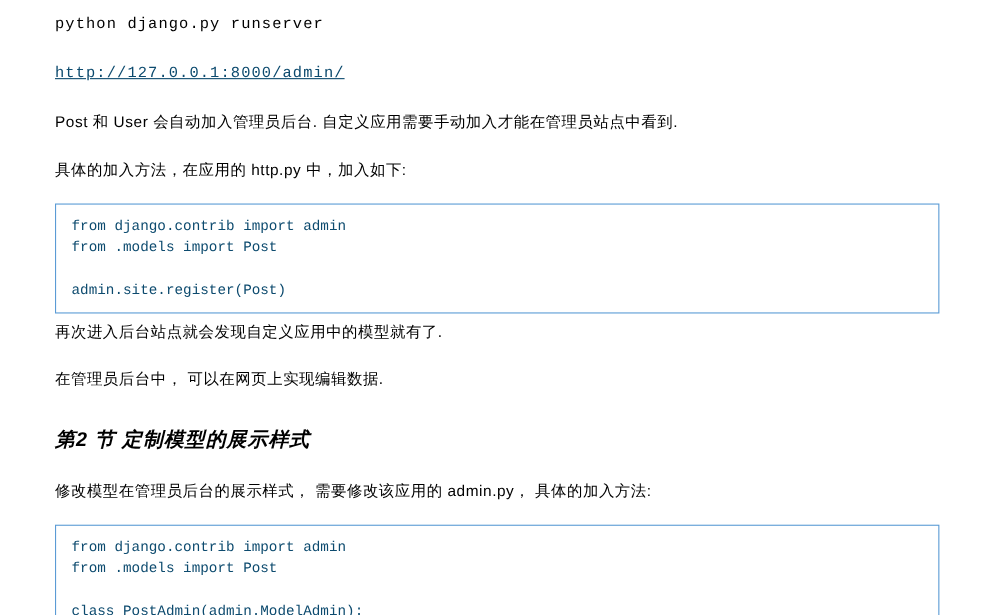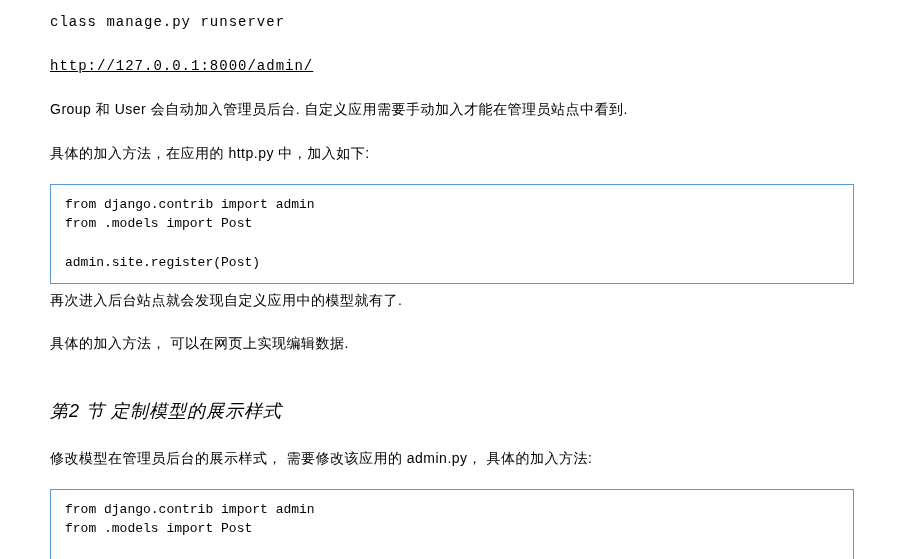--- a/index.html
+++ b/index.html
@@ -15,74 +15,74 @@
       padding: 10px 50px;
       background: #fff;
     }
     .command {
       font-family: "Courier New", Consolas, monospace;
       font-size: 14px;
       letter-spacing: 1px;
       margin-bottom: 18px;
     }
     .link {
-      color: #000000;
+      color: #0c4a6e;
       text-decoration: underline;
       font-family: "Courier New", Consolas, monospace;
       letter-spacing: 1px;
       cursor: pointer;
     }
     .para {
       margin: 18px 0;
       letter-spacing: 0.5px;
     }
     .codebox {
       border: 1px solid #5b9bd5;
       padding: 10px 14px;
       font-family: "Courier New", Consolas, monospace;
       font-size: 13px;
       white-space: pre;
       margin-top: 8px;
-      color: #000000;
+      color: #0c4a6e;
       line-height: 1.5;
     }
     .after-code {
       margin-top: 4px;
       letter-spacing: 0.5px;
     }
     .section-title {
-      font-weight: normal;
+      font-weight: bold;
       font-style: italic;
       font-size: 18px;
-      margin-top: 39px;
+      margin-top: 26px;
       margin-bottom: 14px;
       letter-spacing: 1px;
     }
   </style>
 </head>
 <body>
 
-<div class="command">class manage.py runserver</div>
+<div class="command">python django.py runserver</div>
 
 <div class="para">
   <a class="link">http://127.0.0.1:8000/admin/</a>
 </div>
 
-<div class="para">Group 和 User 会自动加入管理员后台. 自定义应用需要手动加入才能在管理员站点中看到.</div>
+<div class="para">Post 和 User 会自动加入管理员后台. 自定义应用需要手动加入才能在管理员站点中看到.</div>
 
 <div class="para">具体的加入方法，在应用的 http.py 中，加入如下:</div>
 
 <div class="codebox">from django.contrib import admin
 from .models import Post
 
 admin.site.register(Post)</div>
 
 <div class="after-code">再次进入后台站点就会发现自定义应用中的模型就有了.</div>
 
-<div class="para">具体的加入方法， 可以在网页上实现编辑数据.</div>
+<div class="para">在管理员后台中， 可以在网页上实现编辑数据.</div>
 
 <div class="section-title">第2 节 定制模型的展示样式</div>
 
 <div class="para">修改模型在管理员后台的展示样式， 需要修改该应用的 admin.py， 具体的加入方法:</div>
 
 <div class="codebox">from django.contrib import admin
 from .models import Post
 
 class PostAdmin(admin.ModelAdmin):
     list_display = ('title', 'slug', 'author',

